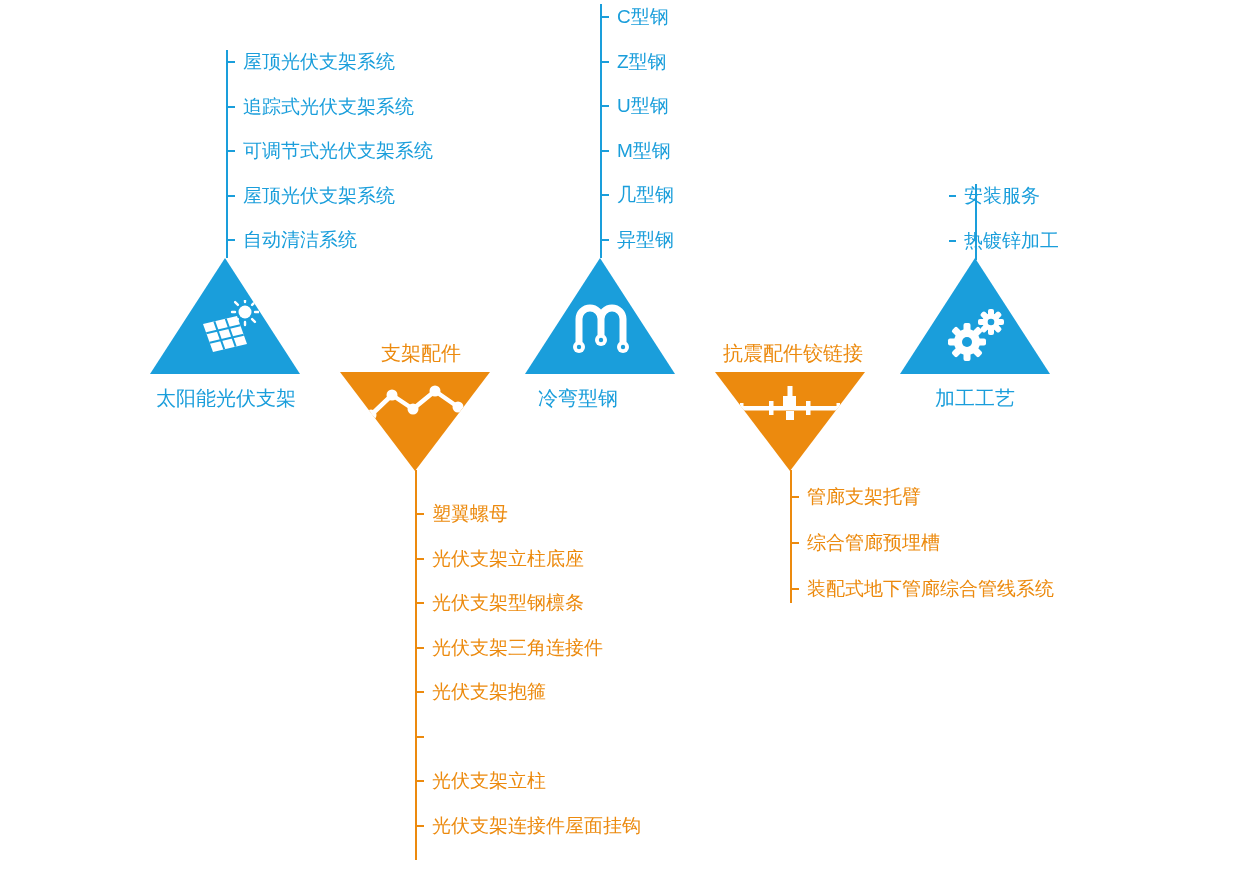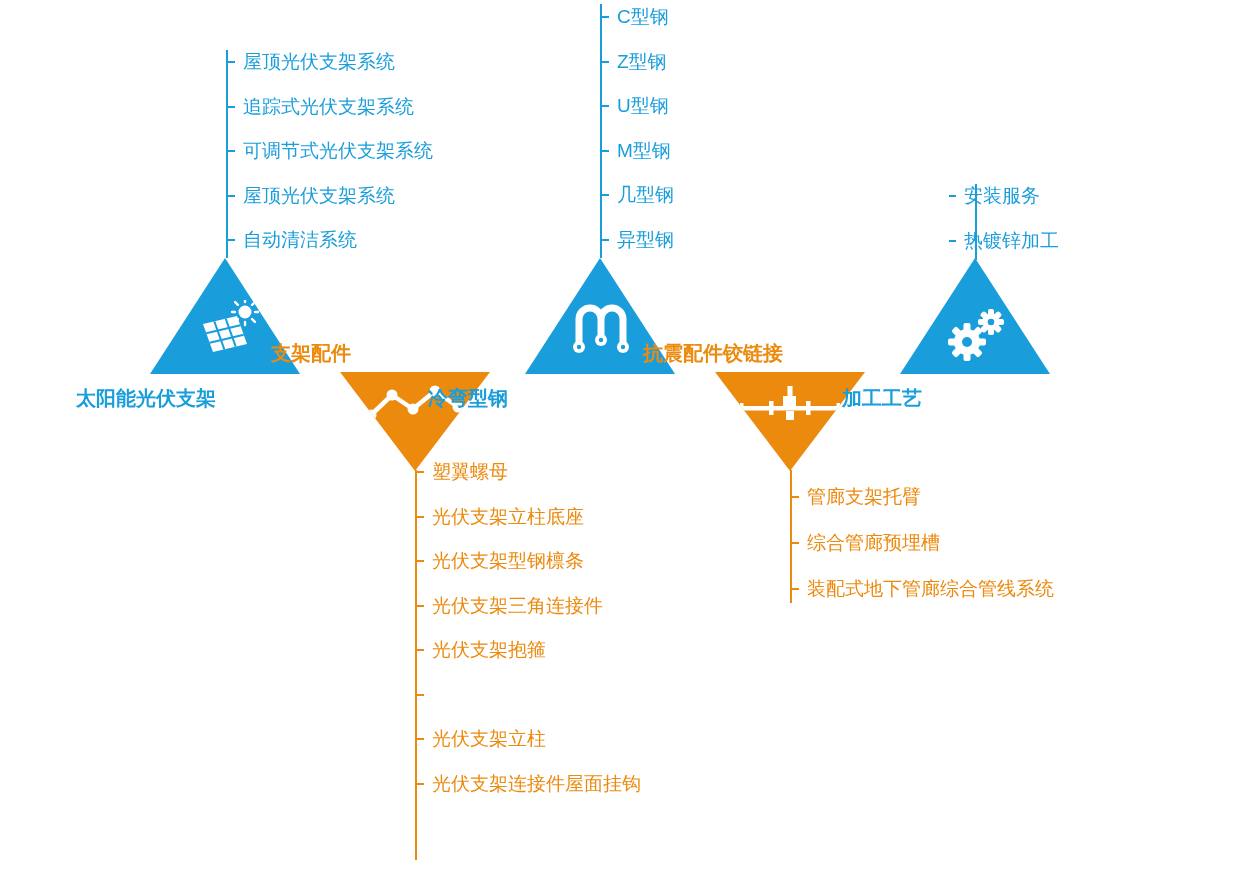--- a/index.html
+++ b/index.html
@@ -19,22 +19,22 @@
           color:var(--cat); white-space:nowrap; cursor:pointer; }
   .sp46 .item { height:46px; }
   .tick { display:inline-block; width:7px; height:2px; background:var(--cat);
           margin-right:8px; flex:none; }
 
   .tri { position:absolute; width:150px; background:var(--cat); }
   .tri.up   { height:116px; clip-path:polygon(50% 0, 100% 100%, 0 100%); }
   .tri.down { height:99px;  clip-path:polygon(0 0, 100% 0, 50% 100%); }
   .tri svg { position:absolute; }
 
-  .cat-label { position:absolute; width:300px; 
-               font-size:20px; font-weight:bold; color:var(--cat);
+  .cat-label { position:absolute; width:300px; text-align:center;
+               font-size:20px; font-weight:normal; color:var(--cat);
                white-space:nowrap; cursor:pointer; }
 </style>
 </head>
 <body>
 
 <div class="group c-blue">
   <div class="vline" style="left:226px;top:50px;height:208px"></div>
   <div class="list" style="left:228px;top:40px">
       <div class="item">
         <span class="tick"></span>
@@ -90,21 +90,21 @@
       <g fill="#fff">
         <circle cx="6" cy="33" r="5.5"></circle>
         <circle cx="27" cy="13" r="5.5"></circle>
         <circle cx="48" cy="27" r="5.5"></circle>
         <circle cx="70" cy="9" r="5.5"></circle>
         <circle cx="93" cy="25" r="5.5"></circle>
       </g>
     </svg>
   </div>
   <div class="vline" style="left:415px;top:470px;height:390px"></div>
-  <div class="list" style="left:417px;top:450px">
+  <div class="list" style="left:417px;top:492px">
       <div class="item">
         <span class="tick"></span>
         <span class="item-label">塑翼螺母</span>
       </div>
       <div class="item">
         <span class="tick"></span>
         <span class="item-label">光伏支架立柱底座</span>
       </div>
       <div class="item">
         <span class="tick"></span>
@@ -238,14 +238,14 @@
       <g fill="#fff">
         <rect x="5" y="32.5" width="38" height="7" rx="2"></rect>
         <rect x="5" y="32.5" width="38" height="7" rx="2" transform="rotate(45 24 36)"></rect>
         <rect x="5" y="32.5" width="38" height="7" rx="2" transform="rotate(90 24 36)"></rect>
         <rect x="5" y="32.5" width="38" height="7" rx="2" transform="rotate(135 24 36)"></rect>
         <circle cx="24" cy="36" r="13"></circle>
       </g>
       <circle cx="24" cy="36" r="5" style="fill:var(--blue)"></circle>
     </svg>
   </div>
-  <div class="cat-label" style="left:842px;top:385px">加工工艺</div>
+  <div class="cat-label" style="left:825px;top:385px">加工工艺</div>
 </div>
 
 </body></html>

